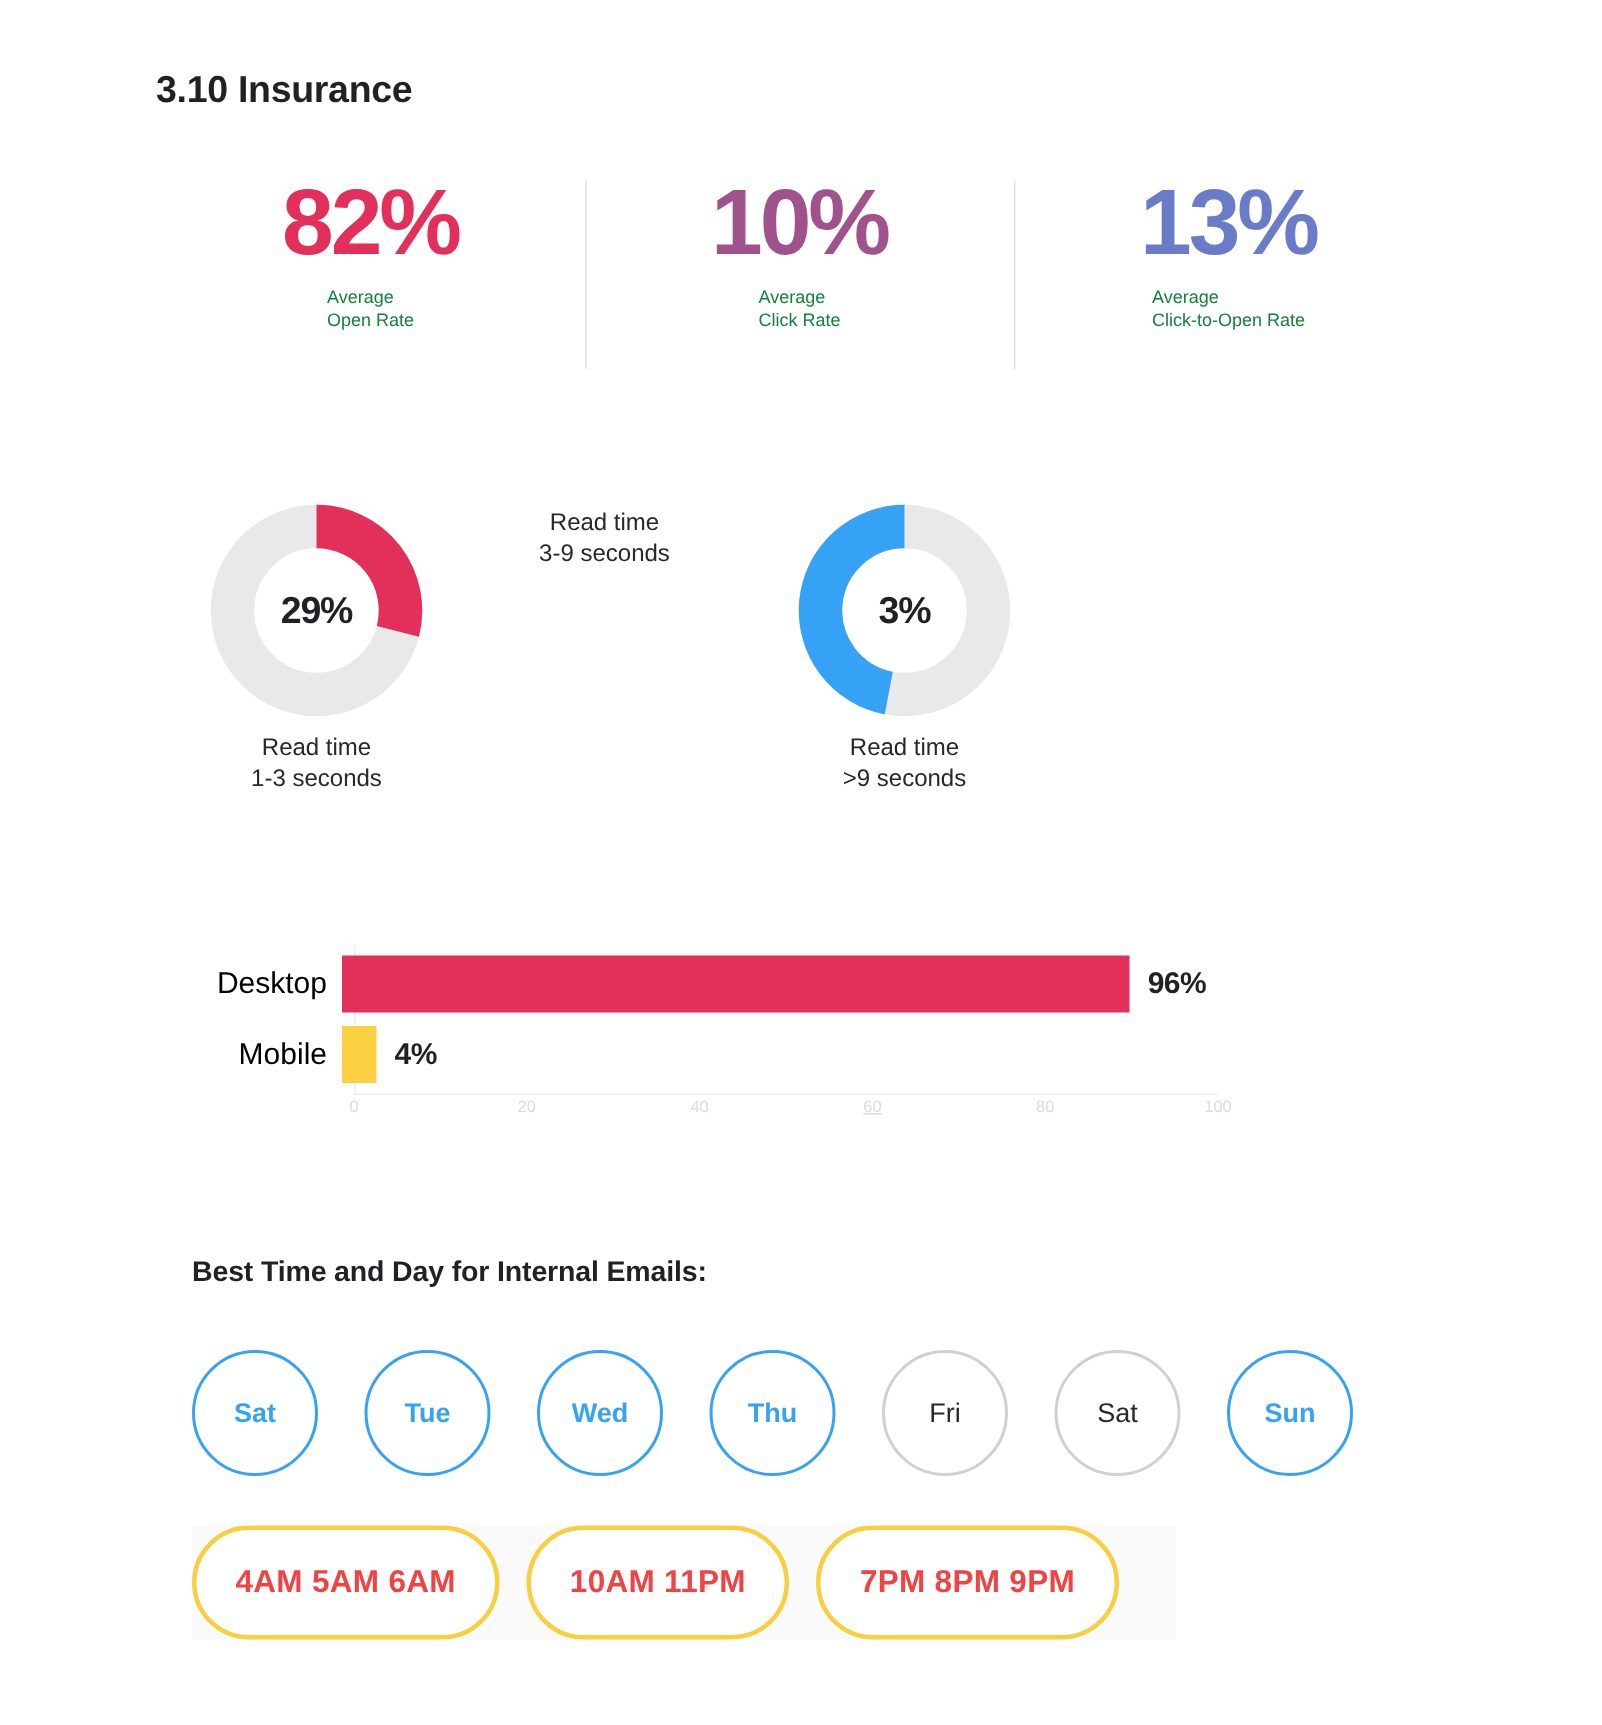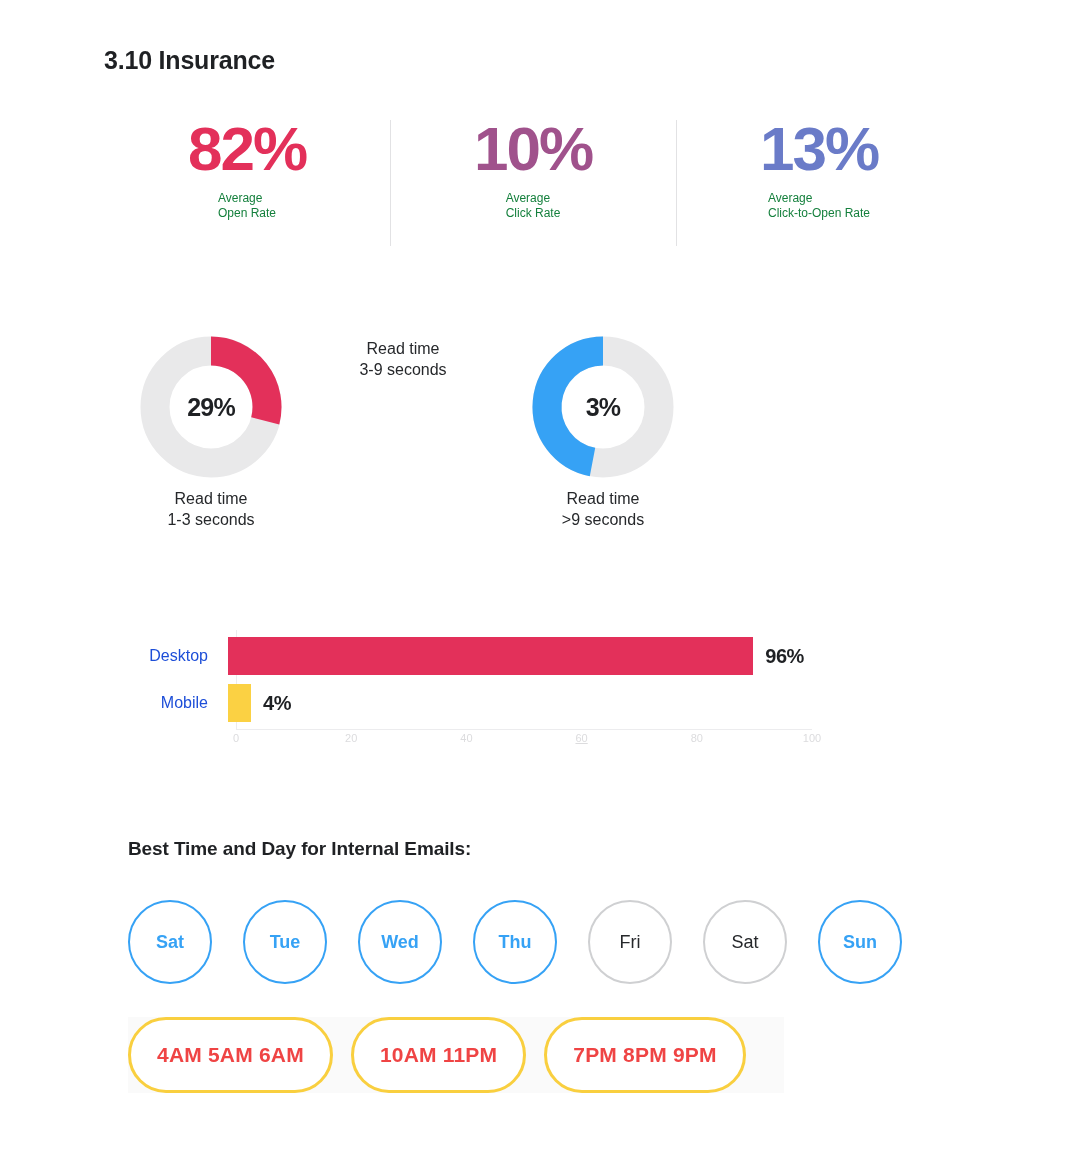--- a/index.html
+++ b/index.html
@@ -128,23 +128,23 @@
     height: 40px;
     width: 100%;
     display: flex;
     align-items: center;
   }
   .bar-row.r0 { top: 8px;  }
   .bar-row.r1 { top: 55px; }
   .bar-cat {
     width: 100px;
     text-align: right;
-    padding-right: 20px;
-    font-size: 16px;
-    color: #1d4ed8;
+    padding-right: 10px;
+    font-size: 20px;
+    color: #000000;
     box-sizing: border-box;
   }
   .bar-track {
     position: relative;
     width: 576px;
     height: 38px;
     display: flex;
     align-items: center;
   }
   .bar-fill {

